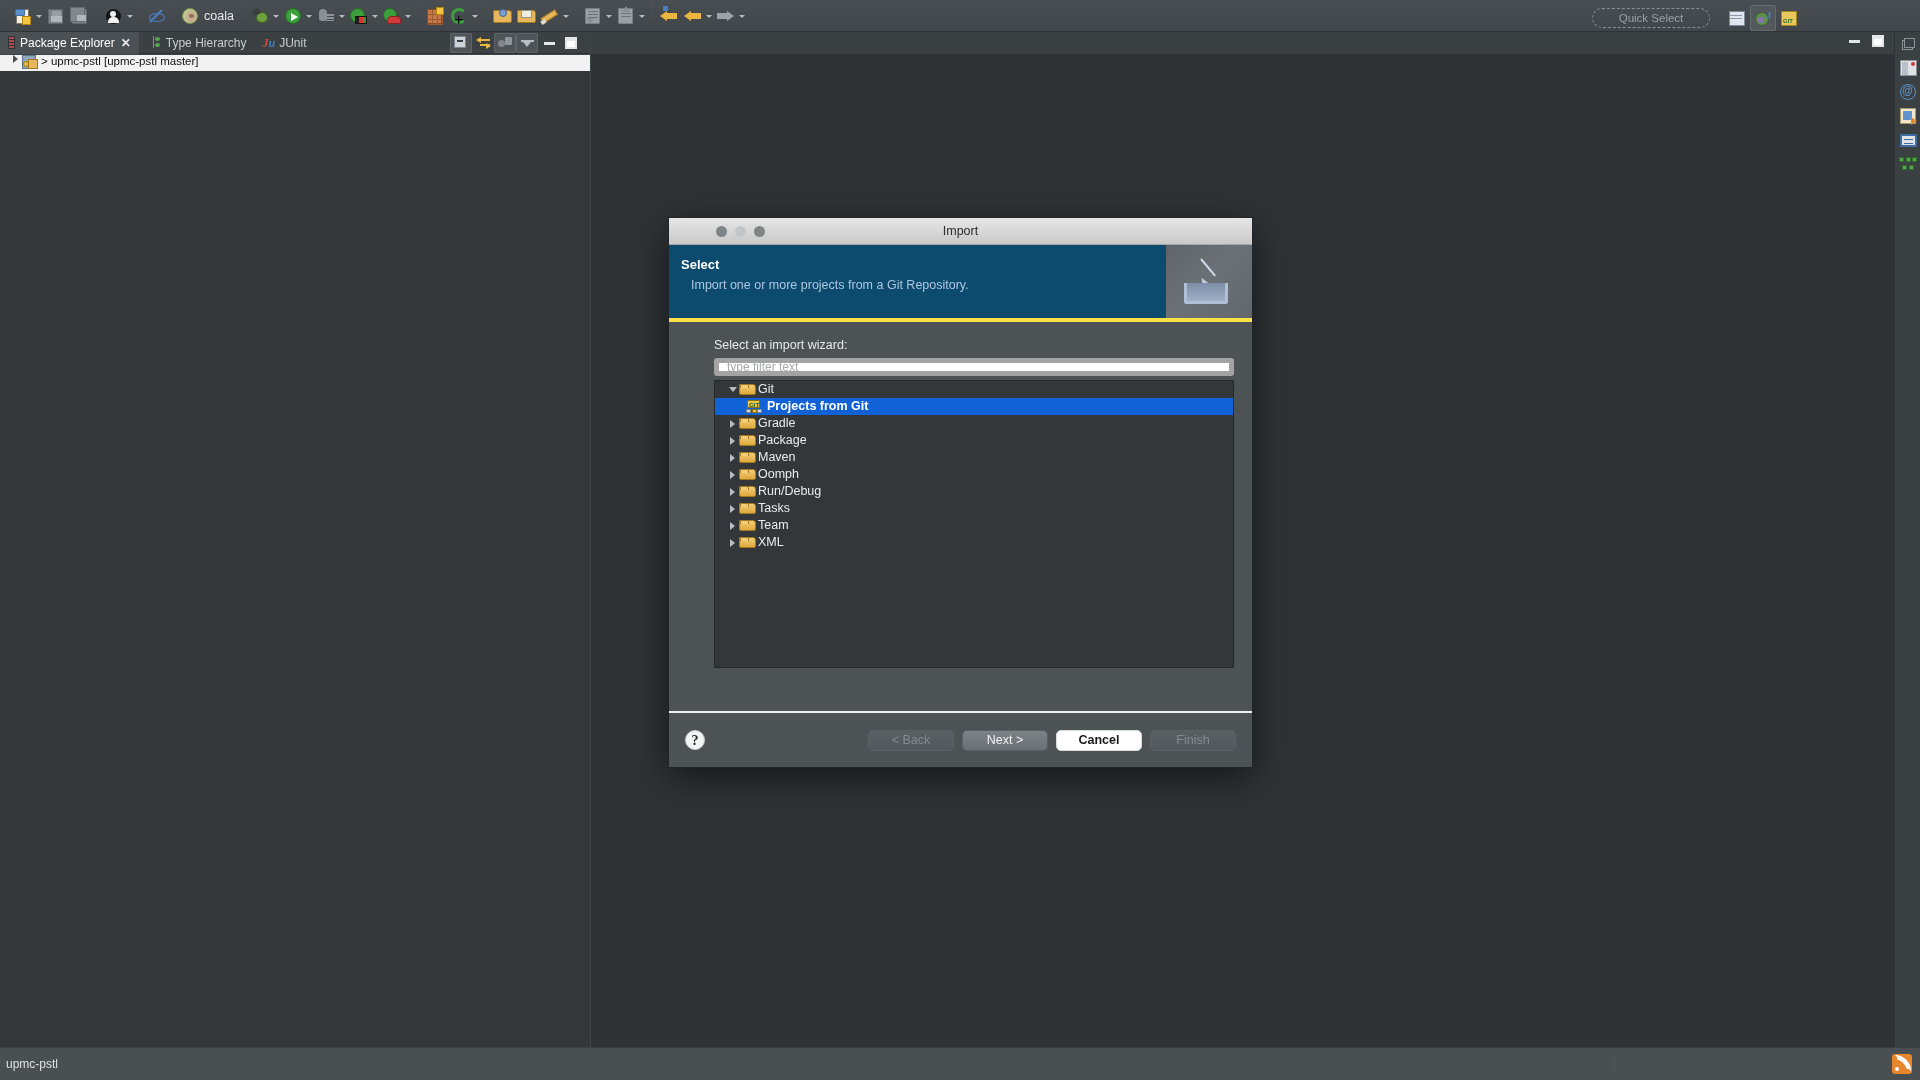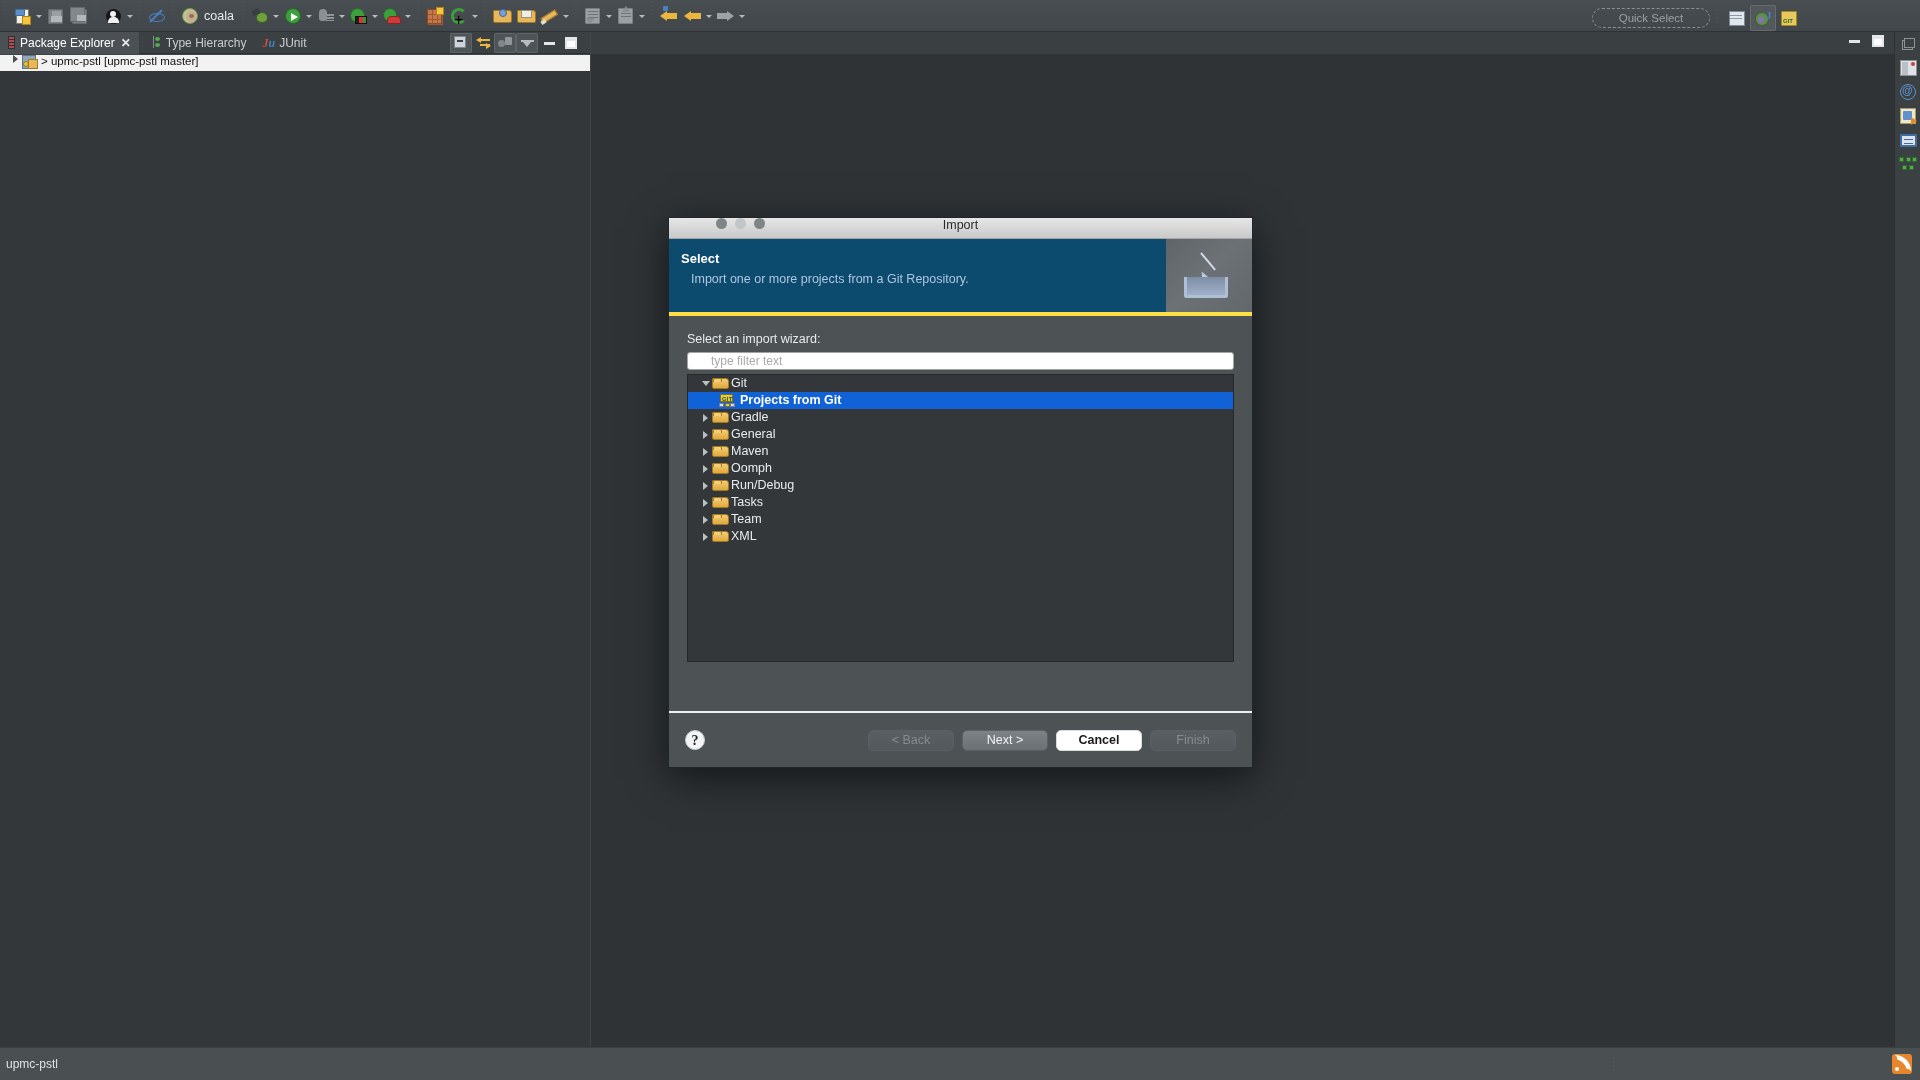--- a/index.html
+++ b/index.html
@@ -219,24 +219,24 @@
     box-shadow:inset -3px 3px 0 -1.5px #fff;}
 
   
   #dialog {
     position:absolute; left:668px; top:217px; width:585px; height:551px;
     background:#4d5255; border:1px solid #22262a;
     box-shadow: 0 10px 36px rgba(0,0,0,0.55);
     display:flex; flex-direction:column;
   }
   #dlg-titlebar {
-    height:21px;
+    height:27px;
     background: linear-gradient(to bottom, #e6e6e6 0%, #c9c9c9 100%);
     border-bottom: 1px solid #a7a7a7;
-    display:flex; align-items:flex-start; position:relative; flex:0 0 auto;padding-left:38px;
+    display:flex; align-items:center; position:relative; flex:0 0 auto;padding-left:38px;
   }
   .tl-lights { display:flex; gap:8px; padding-left:9px; }
   .tl { width:11px; height:11px; border-radius:50%; }
   .tl.close { background:#7f8486; }
   .tl.min { background:#c2c6c8; }
   .tl.zoom { background:#7f8486; }
   #dlg-title {
     position:absolute; left:0; right:0; text-align:center;
     font-size:12.5px; color:#2b2b2b; font-weight:400;
   }
@@ -257,25 +257,25 @@
   }
   #banner-img .arrow-stem {
     position:absolute; left:34px; top:14px; width:2px; height:22px;
     background:#cfdaea; transform:rotate(-40deg); transform-origin:top;
   }
   #banner-img .arrow-head {
     position:absolute; left:36px; top:32px; width:0; height:0;
     border-left:11px solid #b9c8dd; border-top:11px solid transparent;
     transform:rotate(-4deg);
   }
-  #dlg-body { flex:1 1 auto; padding:16px 18px 0 18px; display:flex; flex-direction:column; }
+  #dlg-body { flex:1 1 auto; padding:16px 18px 0 18px; display:flex; flex-direction:column;margin-left:27px; }
   #wizard-label { font-size:12.5px; color:#e7eaec; margin-bottom:6px; }
   #filter-input {
-    height:18px; background:#ffffff; border:1px solid #a3a3a3; border-radius:3px;
-    display:flex; align-items:center; padding-left:23px;
+    height:18px; background:#ffffff; border:5px solid #a3a3a3; border-radius:3px;
+    display:flex; align-items:center; padding-left:8px;
     font-size:12px; color:#a8aaac;
   }
   #tree {
     margin-top:4px; height:288px; background:#33373a;
     border:1px solid #26292c; overflow:hidden; position:relative;
   }
   .trow { height:17px; display:flex; align-items:center; font-size:12.5px; color:#e9ecee; }
   .trow.selected { background:#1062d6; color:#ffffff; font-weight:700; }
   .t-twisty { width:13px; margin-left:11px; display:flex; align-items:center; justify-content:center; }
   .t-twisty.collapsed::after { content:""; width:0;height:0;
@@ -590,21 +590,21 @@
           <span class="t-label">Projects from Git</span>
         </div>
         <div class="trow">
           <span class="t-twisty collapsed"></span>
           <span class="i-folder"></span>
           <span class="t-label">Gradle</span>
         </div>
         <div class="trow">
           <span class="t-twisty collapsed"></span>
           <span class="i-folder"></span>
-          <span class="t-label">General</span>
+          <span class="t-label">Package</span>
         </div>
         <div class="trow">
           <span class="t-twisty collapsed"></span>
           <span class="i-folder"></span>
           <span class="t-label">Maven</span>
         </div>
         <div class="trow">
           <span class="t-twisty collapsed"></span>
           <span class="i-folder"></span>
           <span class="t-label">Oomph</span>

